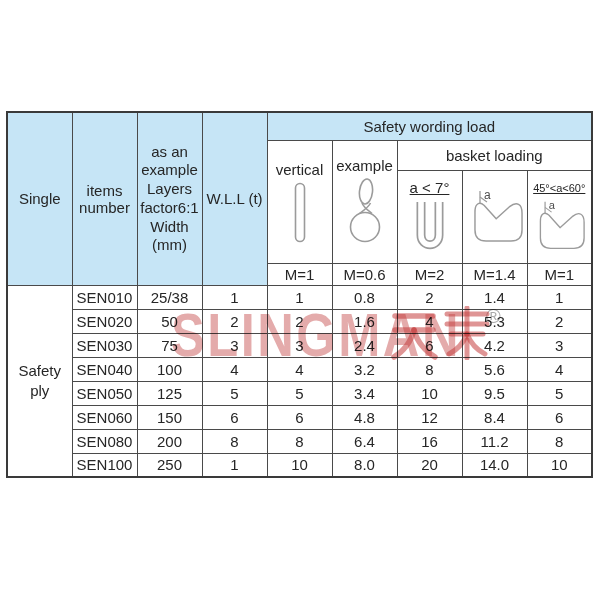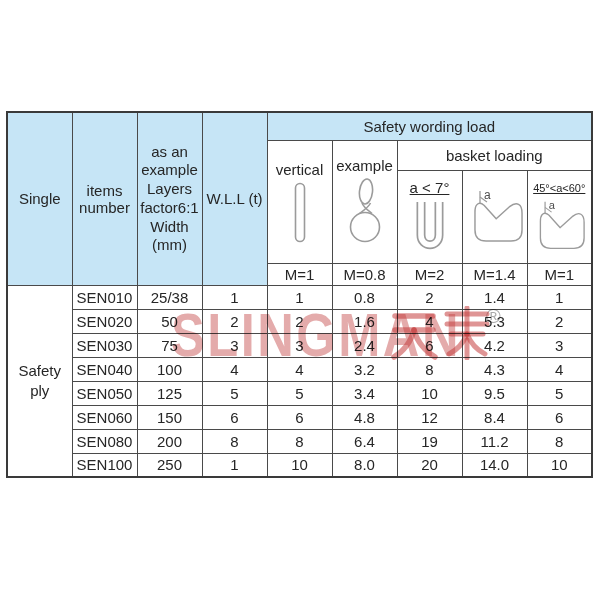--- a/index.html
+++ b/index.html
@@ -108,21 +108,21 @@
               <path d="M13 11 L20 16" fill="none" stroke="#9b9b9b" stroke-width="1.1"></path>
               <text x="17" y="13" font-size="12" fill="#4d4d4d">a</text>
               <path d="M11 26 L11 44 Q11 52 19 52 L44 52 Q52 52 52 44 L52 27 Q52 17 44.5 23 L29 37 L15 21.5 Q11 18 11 26 Z" fill="#fff" stroke="#9b9b9b" stroke-width="7.5" stroke-linejoin="round"></path>
               <path d="M11 26 L11 44 Q11 52 19 52 L44 52 Q52 52 52 44 L52 27 Q52 17 44.5 23 L29 37 L15 21.5 Q11 18 11 26 Z" fill="#fff" stroke="#fff" stroke-width="4.6" stroke-linejoin="round"></path>
             </svg>
           </div>
         </th>
       </tr>
       <tr class="mrow">
         <td>M=1</td>
-        <td>M=0.8</td>
+        <td>M=0.6</td>
         <td>M=2</td>
         <td>M=1.4</td>
         <td>M=1</td>
       </tr>
 
     <tr class="drow">
           <td rowspan="8" class="layers-cell">Safety ply</td>
           <td>SEN010</td>
           <td>25/38</td>
           <td>1</td>
@@ -152,21 +152,21 @@
           <td>4.2</td>
           <td>3</td>
         </tr>
         <tr class="drow">
           <td>SEN040</td>
           <td>100</td>
           <td>4</td>
           <td>4</td>
           <td>3.2</td>
           <td>8</td>
-          <td>4.3</td>
+          <td>5.6</td>
           <td>4</td>
         </tr>
         <tr class="drow">
           <td>SEN050</td>
           <td>125</td>
           <td>5</td>
           <td>5</td>
           <td>3.4</td>
           <td>10</td>
           <td>9.5</td>
@@ -181,21 +181,21 @@
           <td>12</td>
           <td>8.4</td>
           <td>6</td>
         </tr>
         <tr class="drow">
           <td>SEN080</td>
           <td>200</td>
           <td>8</td>
           <td>8</td>
           <td>6.4</td>
-          <td>19</td>
+          <td>16</td>
           <td>11.2</td>
           <td>8</td>
         </tr>
         <tr class="drow">
           <td>SEN100</td>
           <td>250</td>
           <td>1</td>
           <td>10</td>
           <td>8.0</td>
           <td>20</td>

